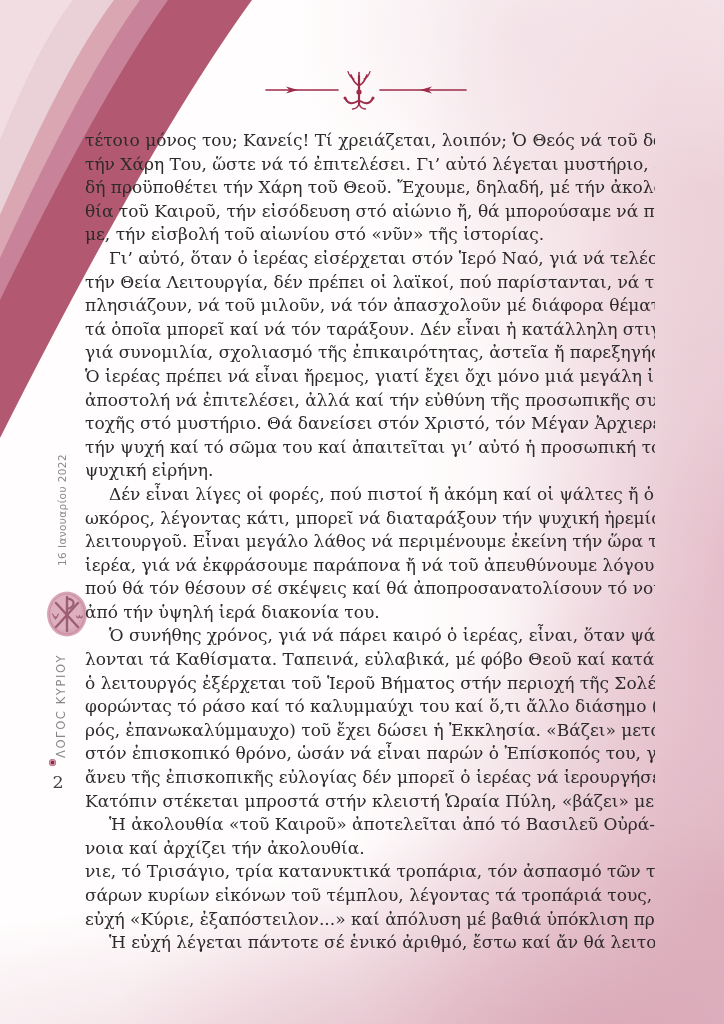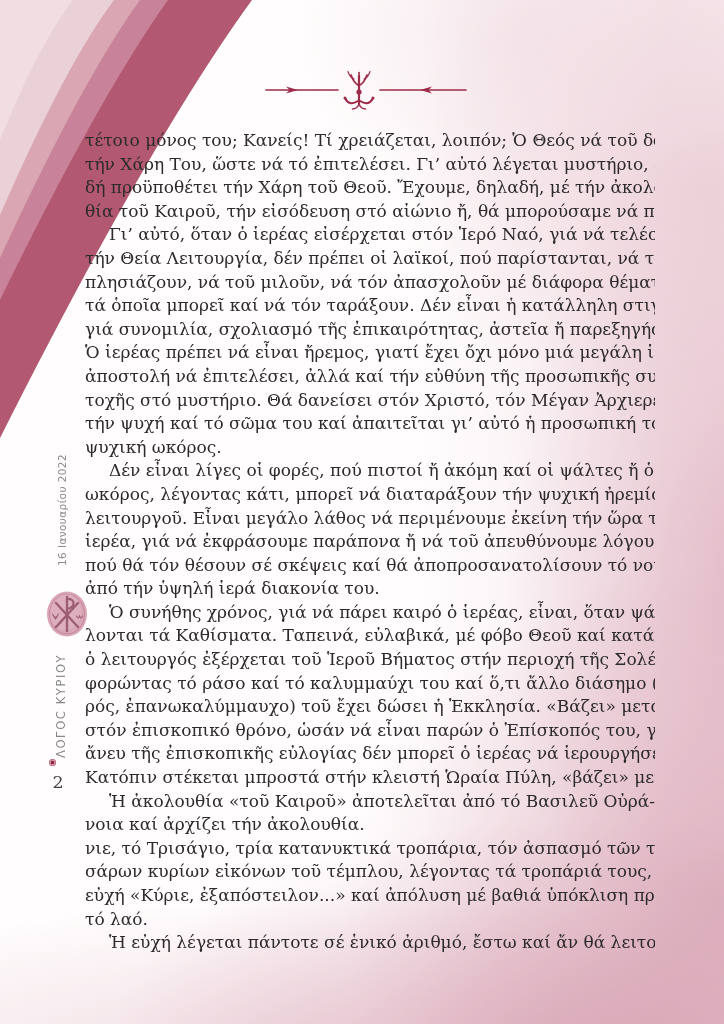--- a/index.html
+++ b/index.html
@@ -117,44 +117,44 @@
   <div class="bullet"></div>
 
   <div class="pagenum">2</div>
 </div>
 
 <main class="article" id="article-text">
     <div class="ln">τέτοιο μόνος του; Κανείς! Τί χρειάζεται, λοιπόν; Ὁ Θεός νά τοῦ δώσει</div>
     <div class="ln">τήν Χάρη Του, ὥστε νά τό ἐπιτελέσει. Γι’ αὐτό λέγεται μυστήριο, ἐπει-</div>
     <div class="ln">δή προϋποθέτει τήν Χάρη τοῦ Θεοῦ. Ἔχουμε, δηλαδή, μέ τήν ἀκολου-</div>
     <div class="ln">θία τοῦ Καιροῦ, τήν εἰσόδευση στό αἰώνιο ἤ, θά μπορούσαμε νά ποῦ-</div>
+    <div class="ln last">με, τήν εἰσβολή τοῦ αἰωνίου στό «νῦν» τῆς ἱστορίας.</div>
     <div class="ln ind">Γι’ αὐτό, ὅταν ὁ ἱερέας εἰσέρχεται στόν Ἱερό Ναό, γιά νά τελέσει</div>
     <div class="ln">τήν Θεία Λειτουργία, δέν πρέπει οἱ λαϊκοί, πού παρίστανται, νά τόν</div>
     <div class="ln">πλησιάζουν, νά τοῦ μιλοῦν, νά τόν ἀπασχολοῦν μέ διάφορα θέματα,</div>
     <div class="ln">τά ὁποῖα μπορεῖ καί νά τόν ταράξουν. Δέν εἶναι ἡ κατάλληλη στιγμή</div>
     <div class="ln">γιά συνομιλία, σχολιασμό τῆς ἐπικαιρότητας, ἀστεῖα ἤ παρεξηγήσεις.</div>
     <div class="ln">Ὁ ἱερέας πρέπει νά εἶναι ἤρεμος, γιατί ἔχει ὄχι μόνο μιά μεγάλη ἱερά</div>
     <div class="ln">ἀποστολή νά ἐπιτελέσει, ἀλλά καί τήν εὐθύνη τῆς προσωπικῆς συμμε-</div>
     <div class="ln">τοχῆς στό μυστήριο. Θά δανείσει στόν Χριστό, τόν Μέγαν Ἀρχιερέα,</div>
     <div class="ln">τήν ψυχή καί τό σῶμα του καί ἀπαιτεῖται γι’ αὐτό ἡ προσωπική του</div>
-    <div class="ln last">ψυχική ωκόρος.</div>
+    <div class="ln last">ψυχική εἰρήνη.</div>
     <div class="ln ind">Δέν εἶναι λίγες οἱ φορές, πού πιστοί ἤ ἀκόμη καί οἱ ψάλτες ἤ ὁ νε-</div>
     <div class="ln">ωκόρος, λέγοντας κάτι, μπορεῖ νά διαταράξουν τήν ψυχική ἠρεμία τοῦ</div>
     <div class="ln">λειτουργοῦ. Εἶναι μεγάλο λάθος νά περιμένουμε ἐκείνη τήν ὥρα τόν</div>
     <div class="ln">ἱερέα, γιά νά ἐκφράσουμε παράπονα ἤ νά τοῦ ἀπευθύνουμε λόγους,</div>
     <div class="ln">πού θά τόν θέσουν σέ σκέψεις καί θά ἀποπροσανατολίσουν τό νοῦ του</div>
     <div class="ln last">ἀπό τήν ὑψηλή ἱερά διακονία του.</div>
     <div class="ln ind">Ὁ συνήθης χρόνος, γιά νά πάρει καιρό ὁ ἱερέας, εἶναι, ὅταν ψάλ-</div>
     <div class="ln">λονται τά Καθίσματα. Ταπεινά, εὐλαβικά, μέ φόβο Θεοῦ καί κατάνυξη</div>
     <div class="ln">ὁ λειτουργός ἐξέρχεται τοῦ Ἱεροῦ Βήματος στήν περιοχή τῆς Σολέας,</div>
     <div class="ln">φορώντας τό ράσο καί τό καλυμμαύχι του καί ὅ,τι ἄλλο διάσημο (σταυ-</div>
     <div class="ln">ρός, ἐπανωκαλύμμαυχο) τοῦ ἔχει δώσει ἡ Ἐκκλησία. «Βάζει» μετάνοια</div>
     <div class="ln">στόν ἐπισκοπικό θρόνο, ὡσάν νά εἶναι παρών ὁ Ἐπίσκοπός του, γιατί</div>
     <div class="ln">ἄνευ τῆς ἐπισκοπικῆς εὐλογίας δέν μπορεῖ ὁ ἱερέας νά ἱερουργήσει.</div>
     <div class="ln">Κατόπιν στέκεται μπροστά στήν κλειστή Ὡραία Πύλη, «βάζει» μετά-</div>
     <div class="ln ind">Ἡ ἀκολουθία «τοῦ Καιροῦ» ἀποτελεῖται ἀπό τό Βασιλεῦ Οὐρά-</div>
     <div class="ln last">νοια καί ἀρχίζει τήν ἀκολουθία.</div>
     <div class="ln">νιε, τό Τρισάγιο, τρία κατανυκτικά τροπάρια, τόν ἀσπασμό τῶν τεσ-</div>
     <div class="ln">σάρων κυρίων εἰκόνων τοῦ τέμπλου, λέγοντας τά τροπάριά τους, τήν</div>
     <div class="ln">εὐχή «Κύριε, ἐξαπόστειλον...» καί ἀπόλυση μέ βαθιά ὑπόκλιση πρός</div>
-    <div class="ln last">τό λαό.</div>
     <div class="ln ind">Ἡ εὐχή λέγεται πάντοτε σέ ἑνικό ἀριθμό, ἔστω καί ἄν θά λειτουρ-</div>
   </main>
 
 </body></html>

